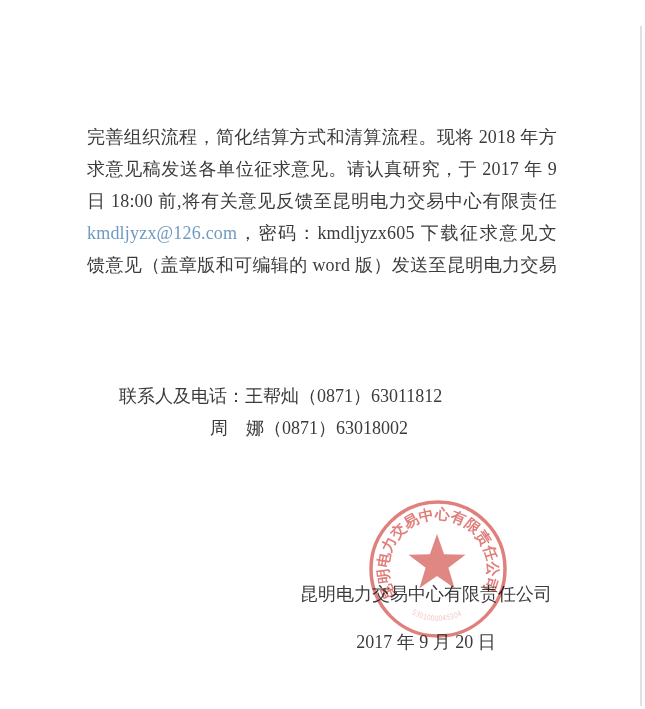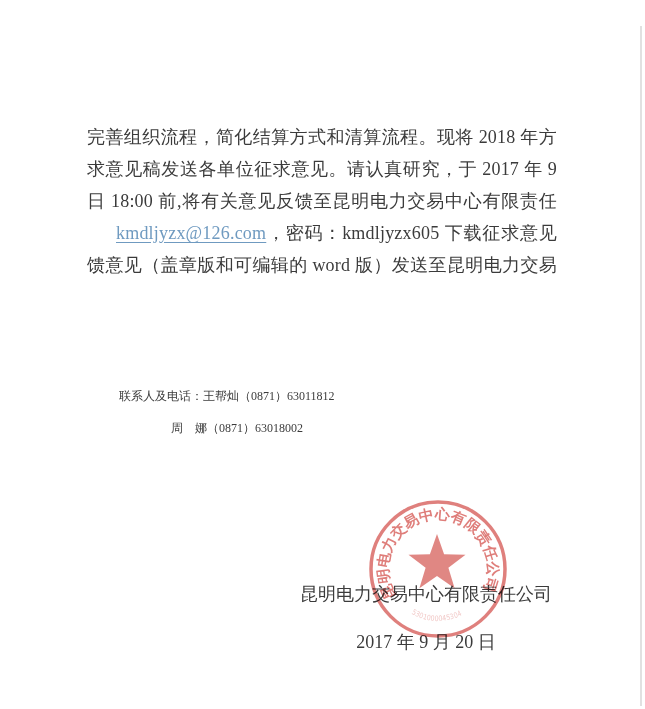--- a/index.html
+++ b/index.html
@@ -37,36 +37,34 @@
   }
   .line { height: 32px; overflow: hidden; white-space: nowrap; }
   .just {
     white-space: normal;
     text-align: justify;
     text-align-last: justify;
     text-justify: inter-character;
   }
   .email-link {
     color: #6f9ac0;
-    text-decoration: underline;
     text-underline-offset: 3px;
     cursor: pointer;
-    margin-left: 29px;
   }
   
   .contacts {
     position: absolute;
     left: 119px;
     top: 380px;
-    font-size: 12px;
+    font-size: 18px;
     line-height: 32px;
     color: #3b3b3b;
   }
   .contact-row { height: 32px; white-space: nowrap; }
-  .contact-row.indent { margin-left: 52px; }
+  .contact-row.indent { margin-left: 91px; }
   
   .signature {
     position: absolute;
     left: 300px;
     top: 580px;
     width: 252px;
     font-size: 18px;
     color: #3b3b3b;
     text-align: center;
   }

